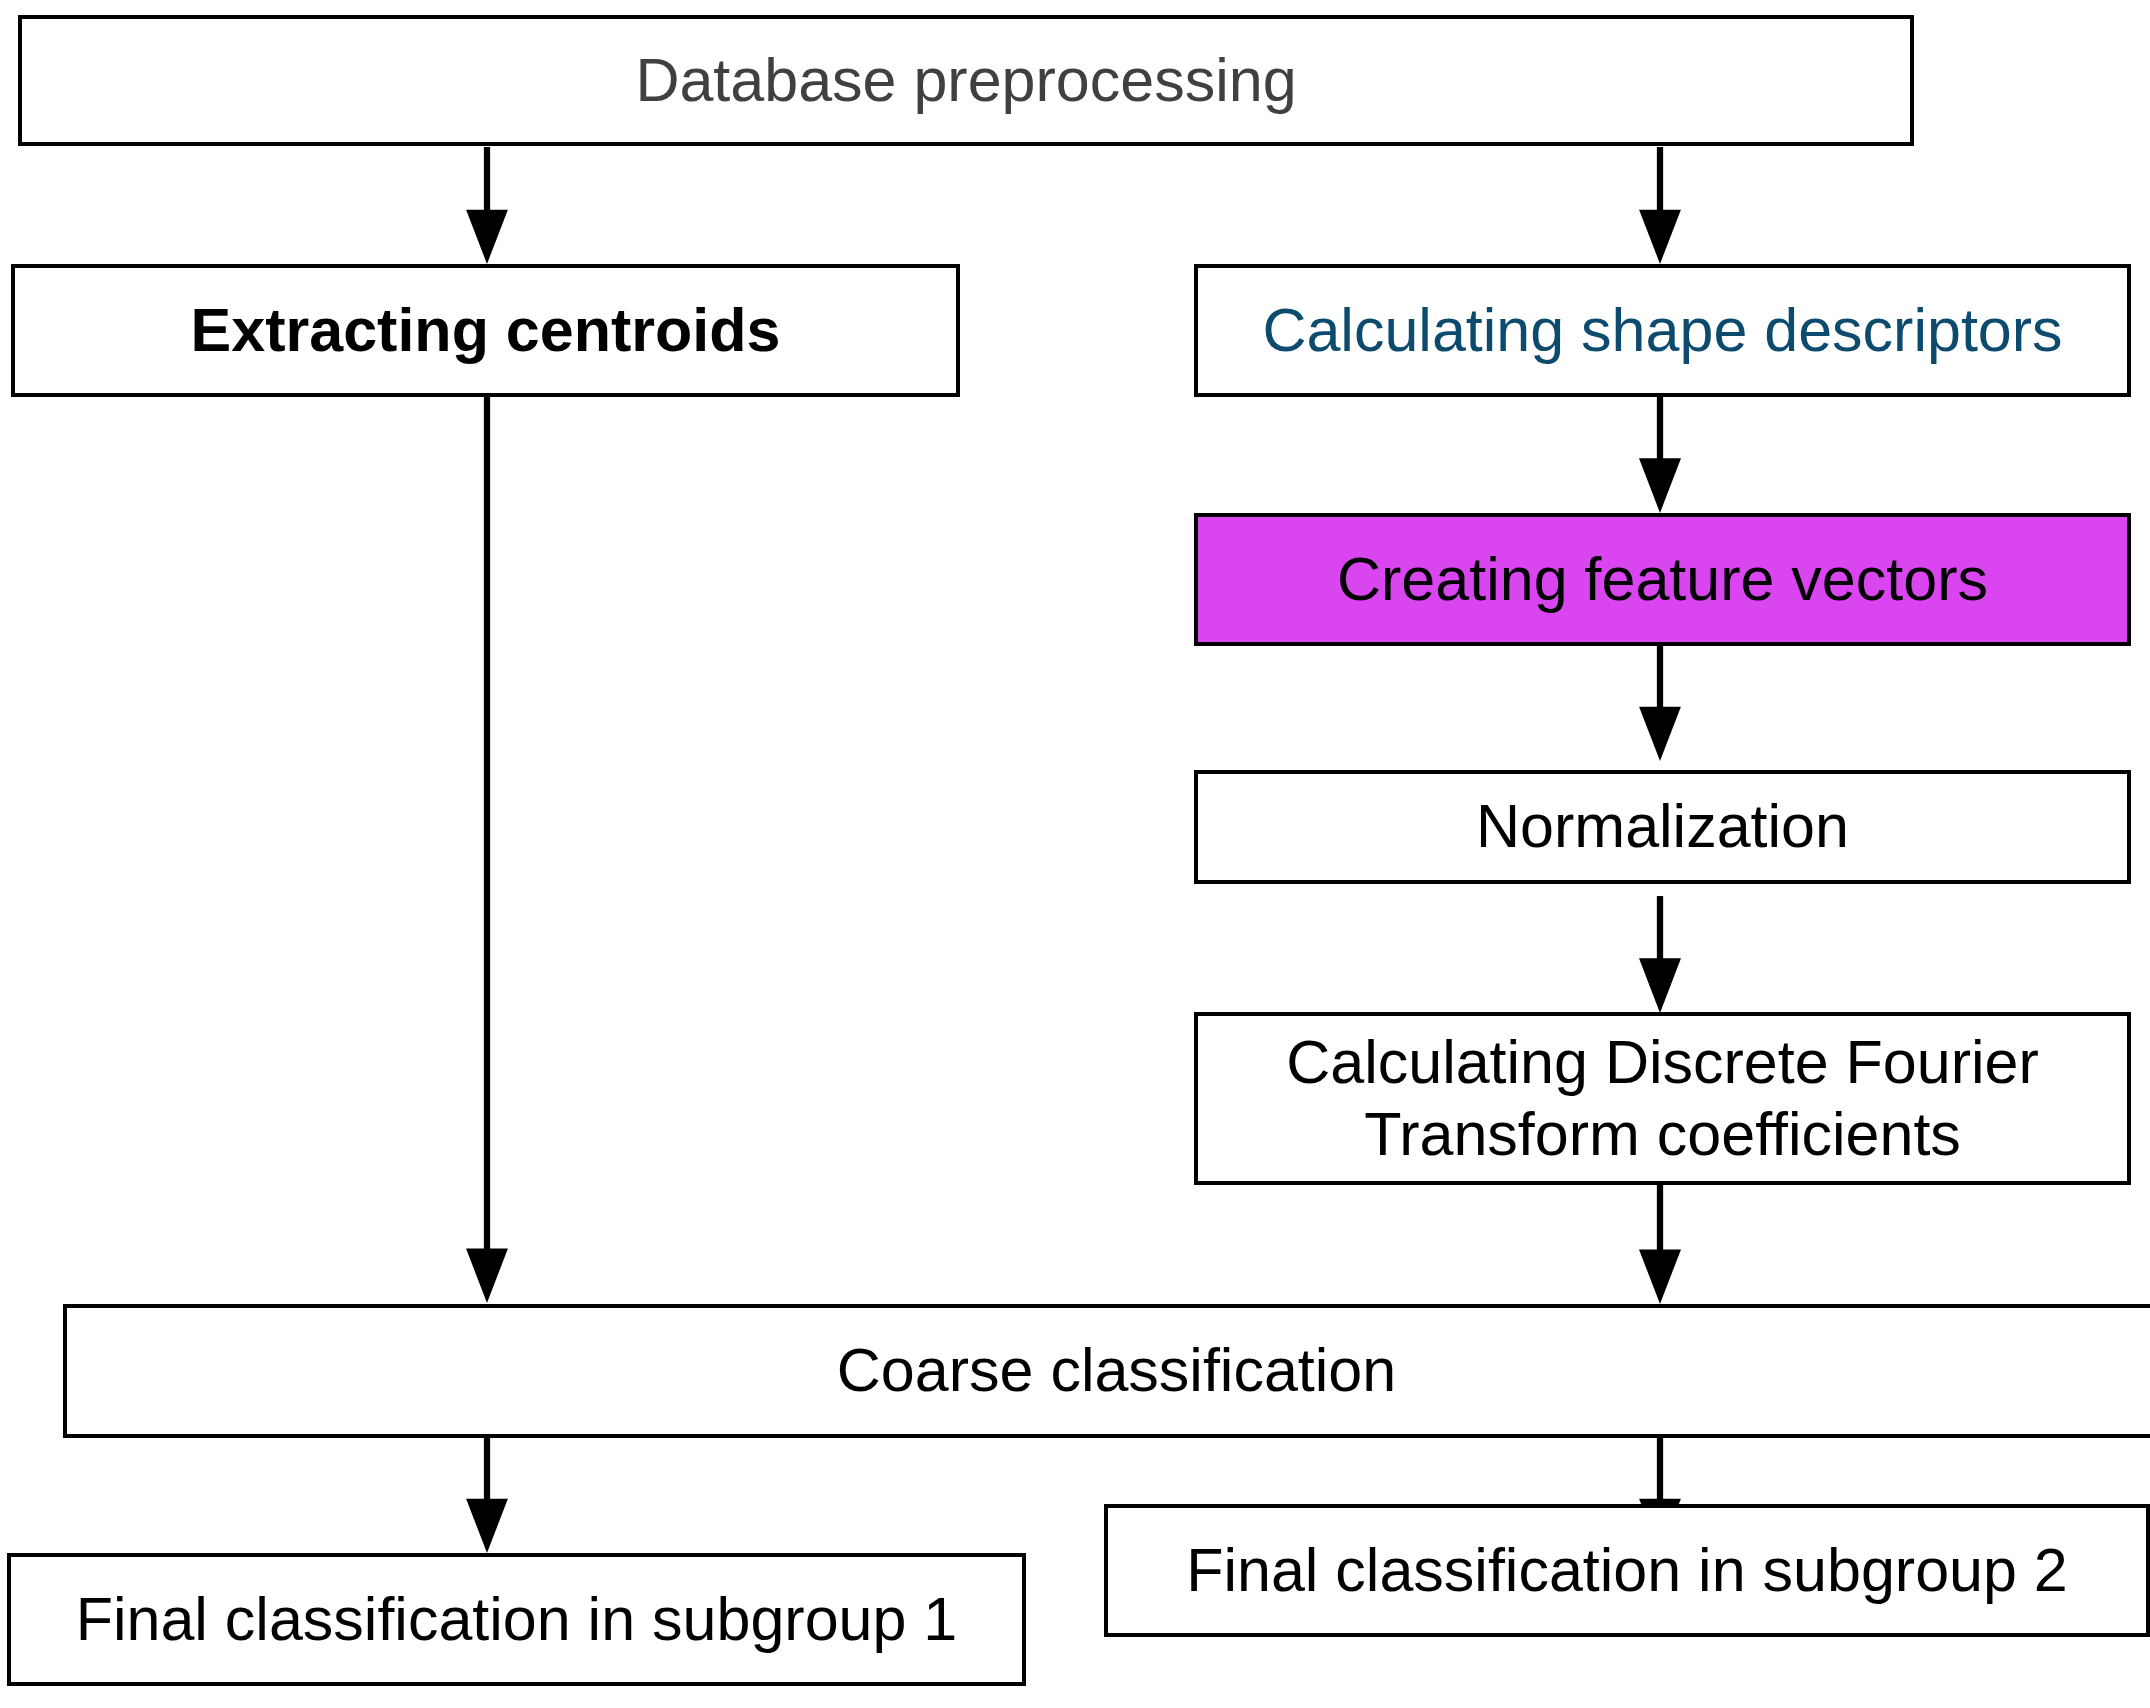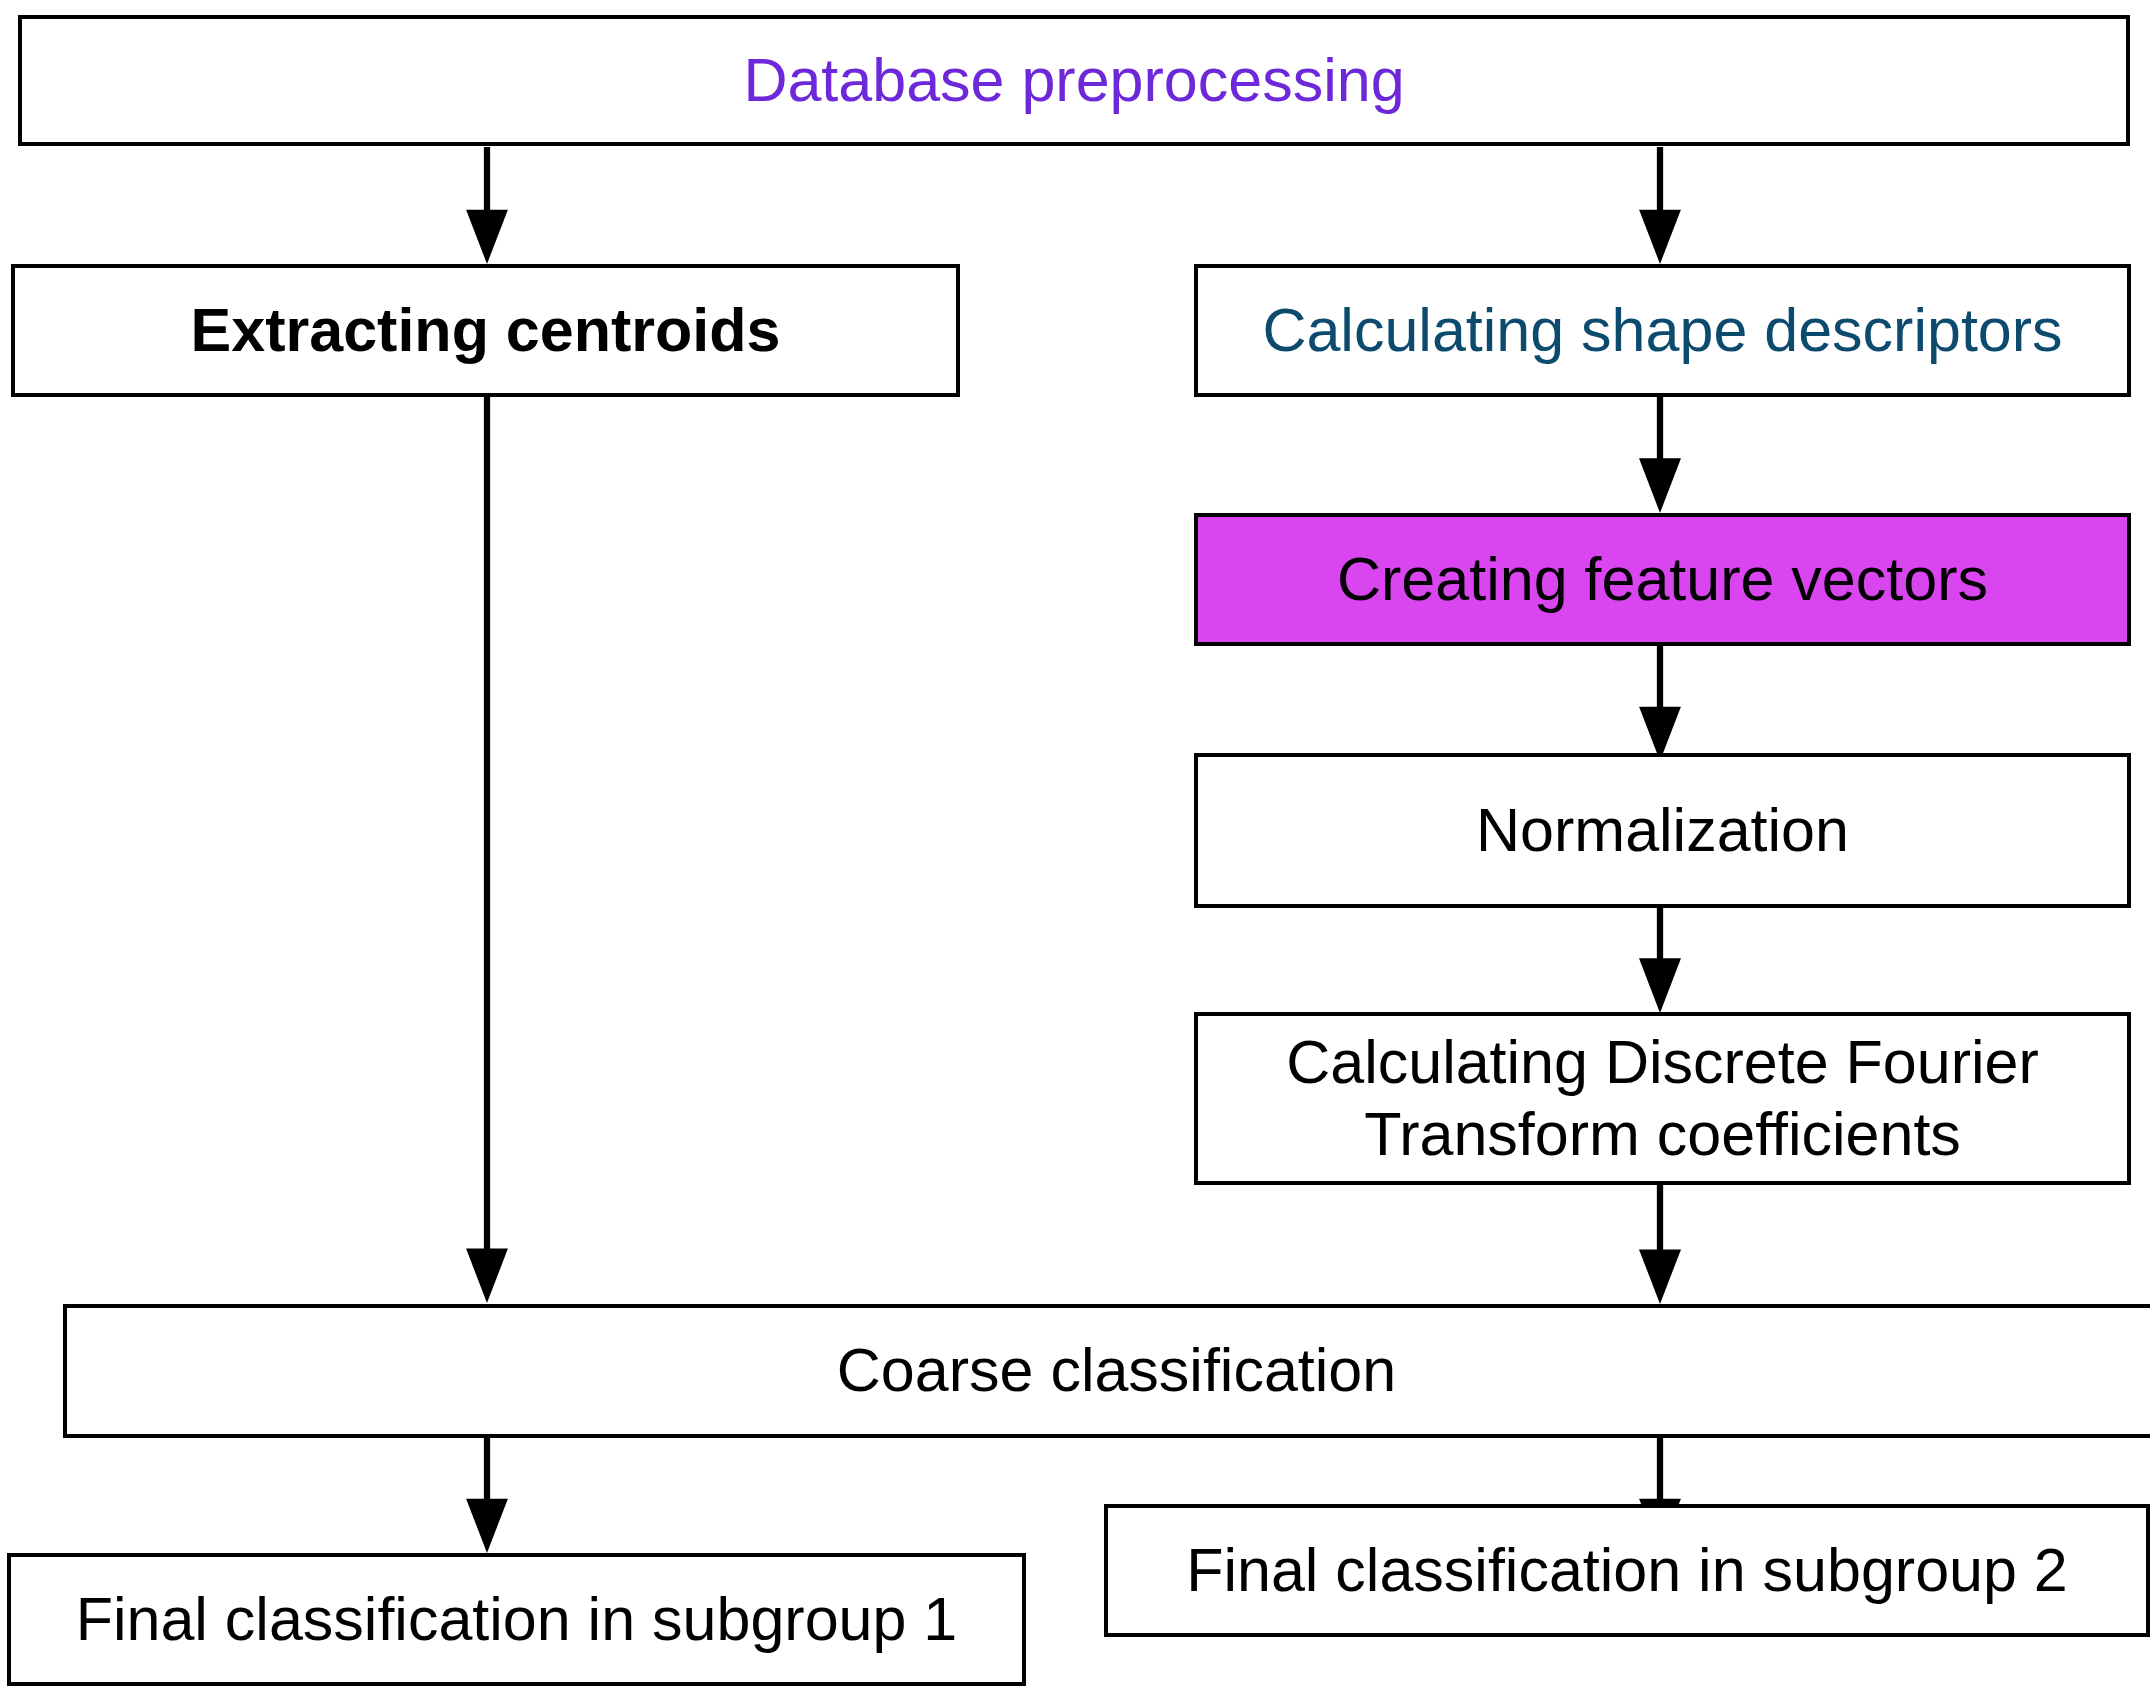--- a/index.html
+++ b/index.html
@@ -98,33 +98,33 @@
         </svg>
       </div>
       <div class="edge" style="left: 1639px; top: 1438px; width: 42px; height: 115px;">
         <svg width="42" height="115" viewBox="0 0 60 165">
           <line x1="30" y1="0" x2="30" y2="93" stroke="#000000" stroke-width="9"></line>
           <polygon points="0,87 60,87 30,165" fill="#000000"></polygon>
         </svg>
       </div>
     </div>
   <div id="nodes-layer">
-      <div class="node" style="left: 18px; top: 15.4px; width: 2112px; height: 131px; font-size: 61px; border-color: rgb(0, 0, 0); background: rgb(255, 255, 255); color: #6d28d9;">
+      <div class="node" style="left: 18px; top: 15.4px; width: 1896px; height: 131px; font-size: 61px; border-color: rgb(0, 0, 0); background: rgb(255, 255, 255); color: #404040;">
         <span class="label">Database preprocessing</span>
       </div>
       <div class="node" style="left: 11px; top: 264px; width: 949px; height: 133px; font-size: 61px; border-color: rgb(0, 0, 0); background: rgb(255, 255, 255); color: rgb(0, 0, 0); font-weight: bold;">
         <span class="label">Extracting centroids</span>
       </div>
       <div class="node" style="left: 1194px; top: 264px; width: 937px; height: 133px; font-size: 61px; border-color: rgb(0, 0, 0); background: rgb(255, 255, 255); color: #0c4a6e;">
         <span class="label">Calculating shape descriptors</span>
       </div>
       <div class="node" style="left: 1194px; top: 513px; width: 937px; height: 133px; font-size: 61px; border-color: rgb(0, 0, 0); background: #d946ef; color: rgb(0, 0, 0);">
         <span class="label">Creating feature vectors</span>
       </div>
-      <div class="node" style="left: 1194px; top: 753px; width: 937px; height: 155px; font-size: 61px; border-color: rgb(0, 0, 0); background: rgb(255, 255, 255); color: rgb(0, 0, 0);">
+      <div class="node" style="left: 1194px; top: 770px; width: 937px; height: 114px; font-size: 61px; border-color: rgb(0, 0, 0); background: rgb(255, 255, 255); color: rgb(0, 0, 0);">
         <span class="label">Normalization</span>
       </div>
       <div class="node" style="left: 1194px; top: 1012px; width: 937px; height: 173px; font-size: 61px; border-color: rgb(0, 0, 0); background: rgb(255, 255, 255); color: rgb(0, 0, 0);">
         <span class="label">Calculating Discrete Fourier
 Transform coefficients</span>
       </div>
       <div class="node" style="left: 23px; top: 1304px; width: 2107px; height: 134px; font-size: 61px; border-color: rgb(0, 0, 0); background: rgb(255, 255, 255); color: rgb(0, 0, 0); margin-left: 40px;">
         <span class="label">Coarse classification</span>
       </div>
       <div class="node" style="left: 7px; top: 1553px; width: 1019px; height: 133px; font-size: 61px; border-color: rgb(0, 0, 0); background: rgb(255, 255, 255); color: rgb(0, 0, 0); justify-content: center;">

